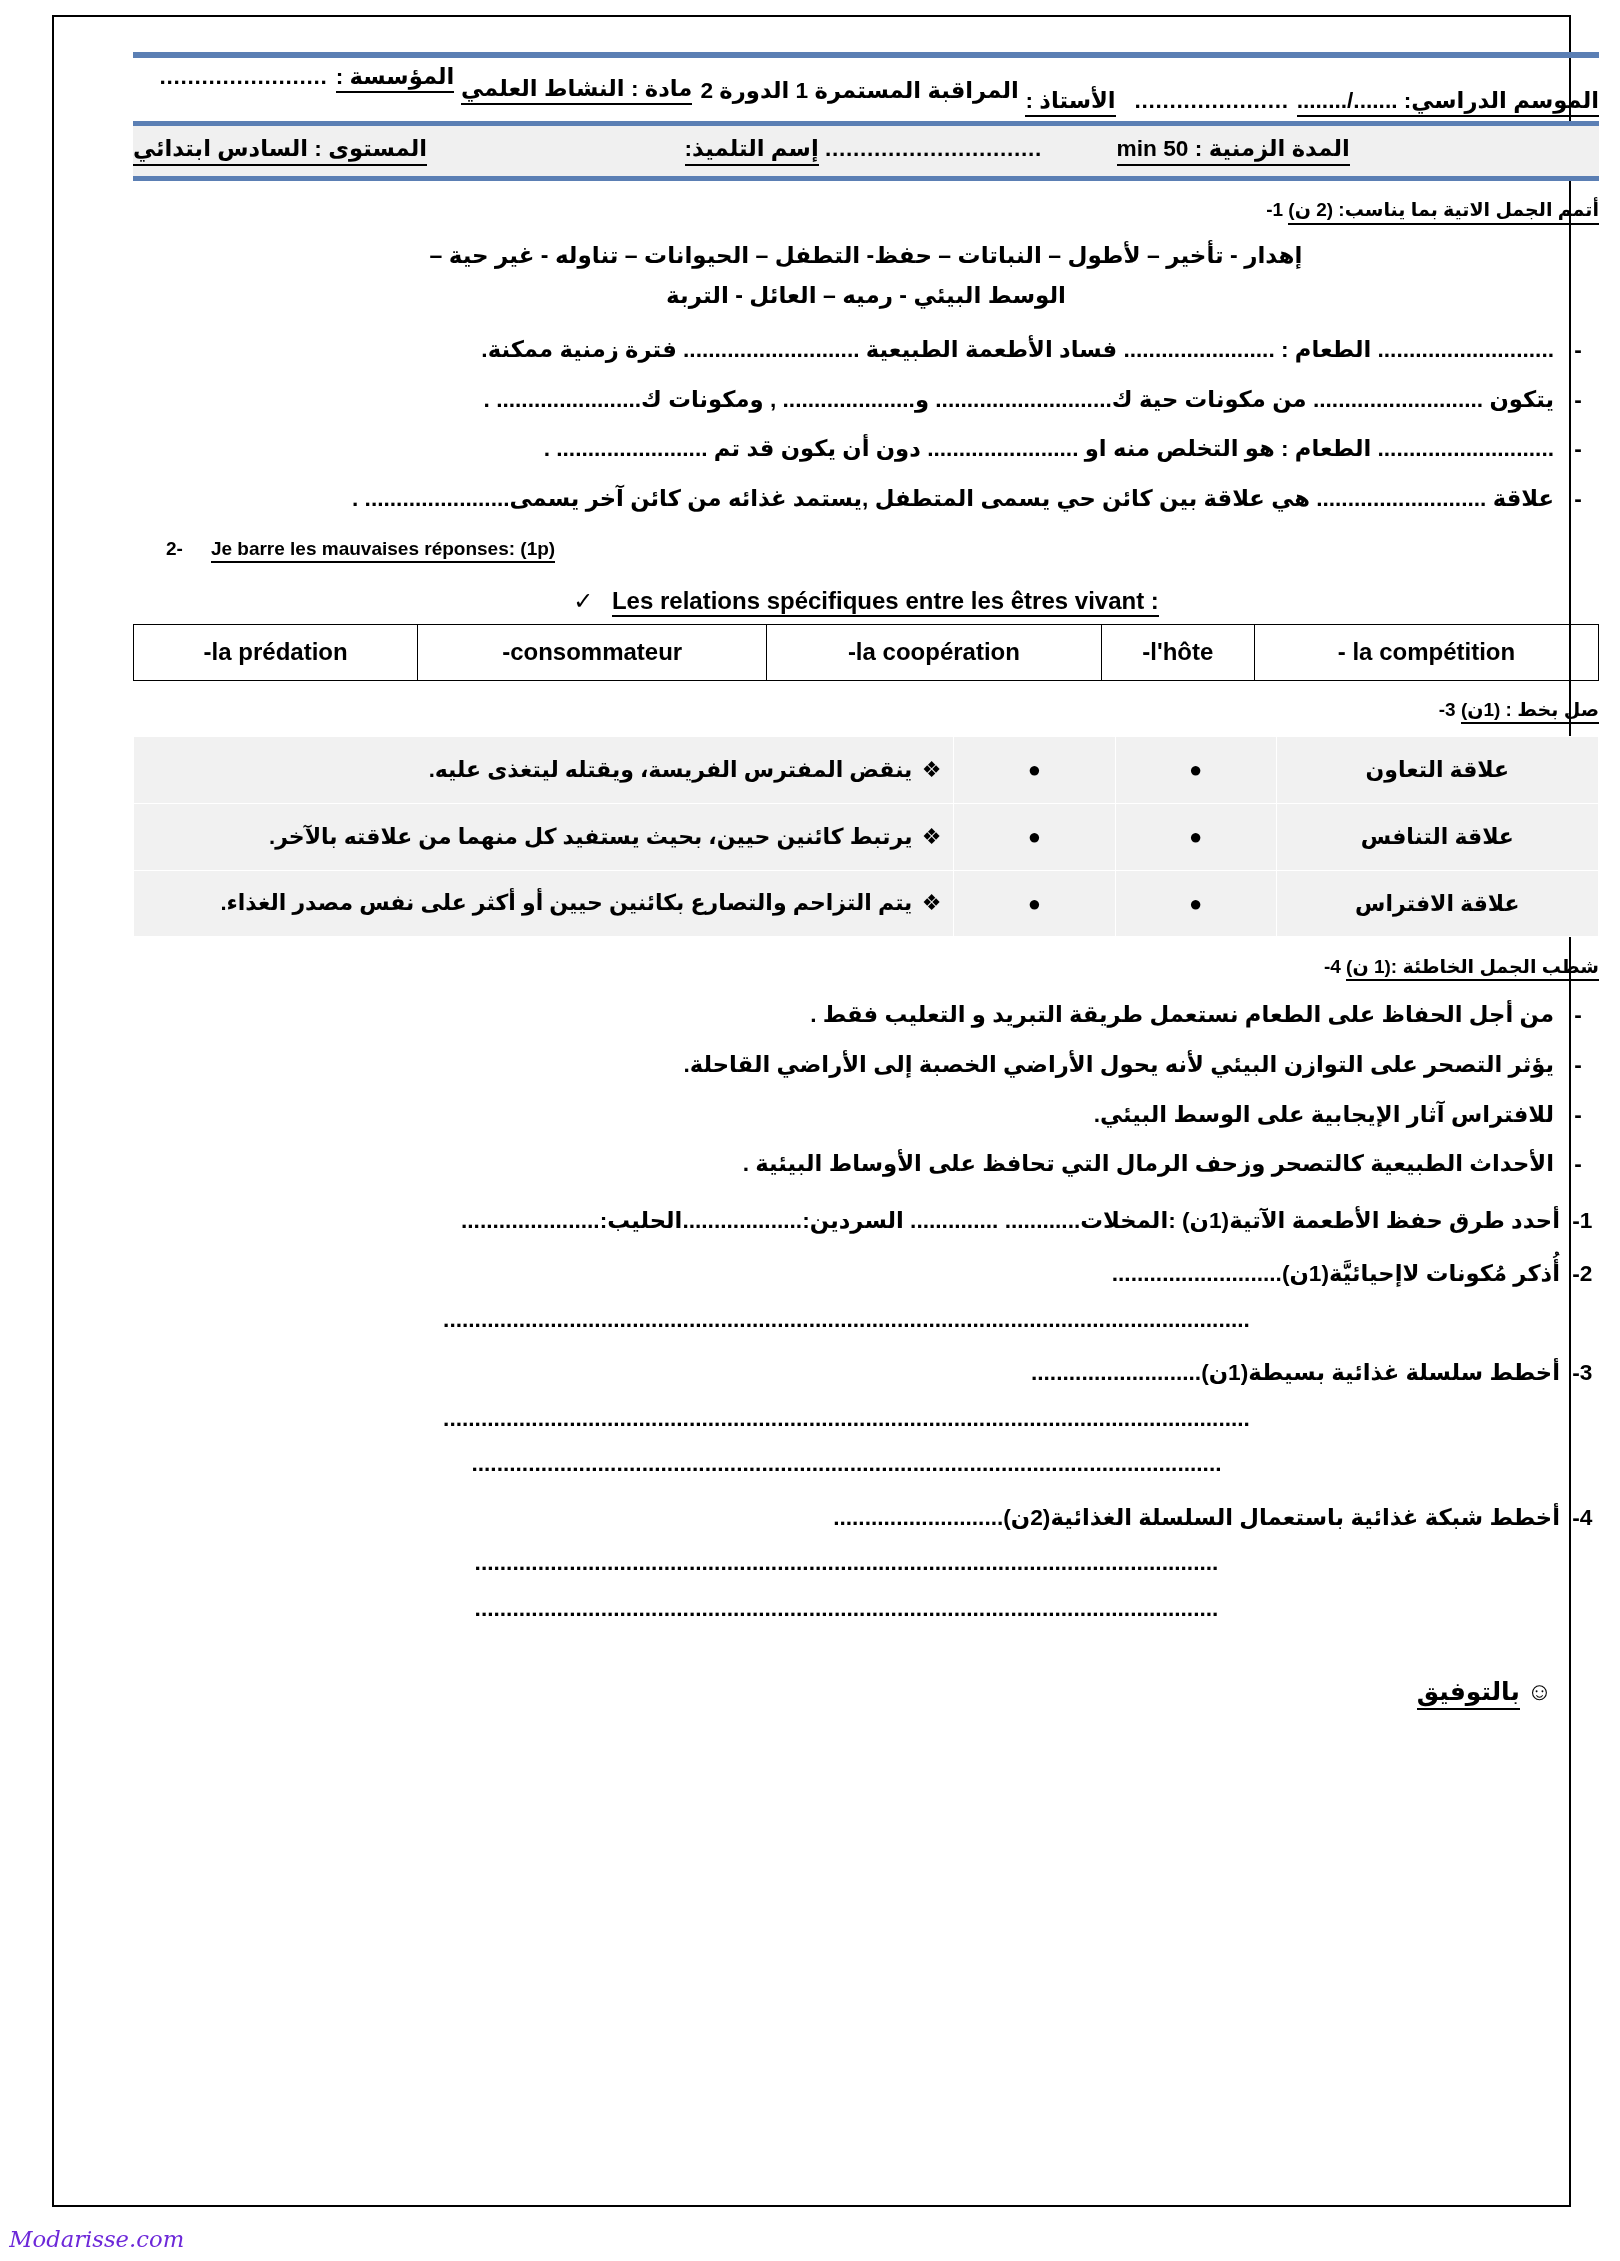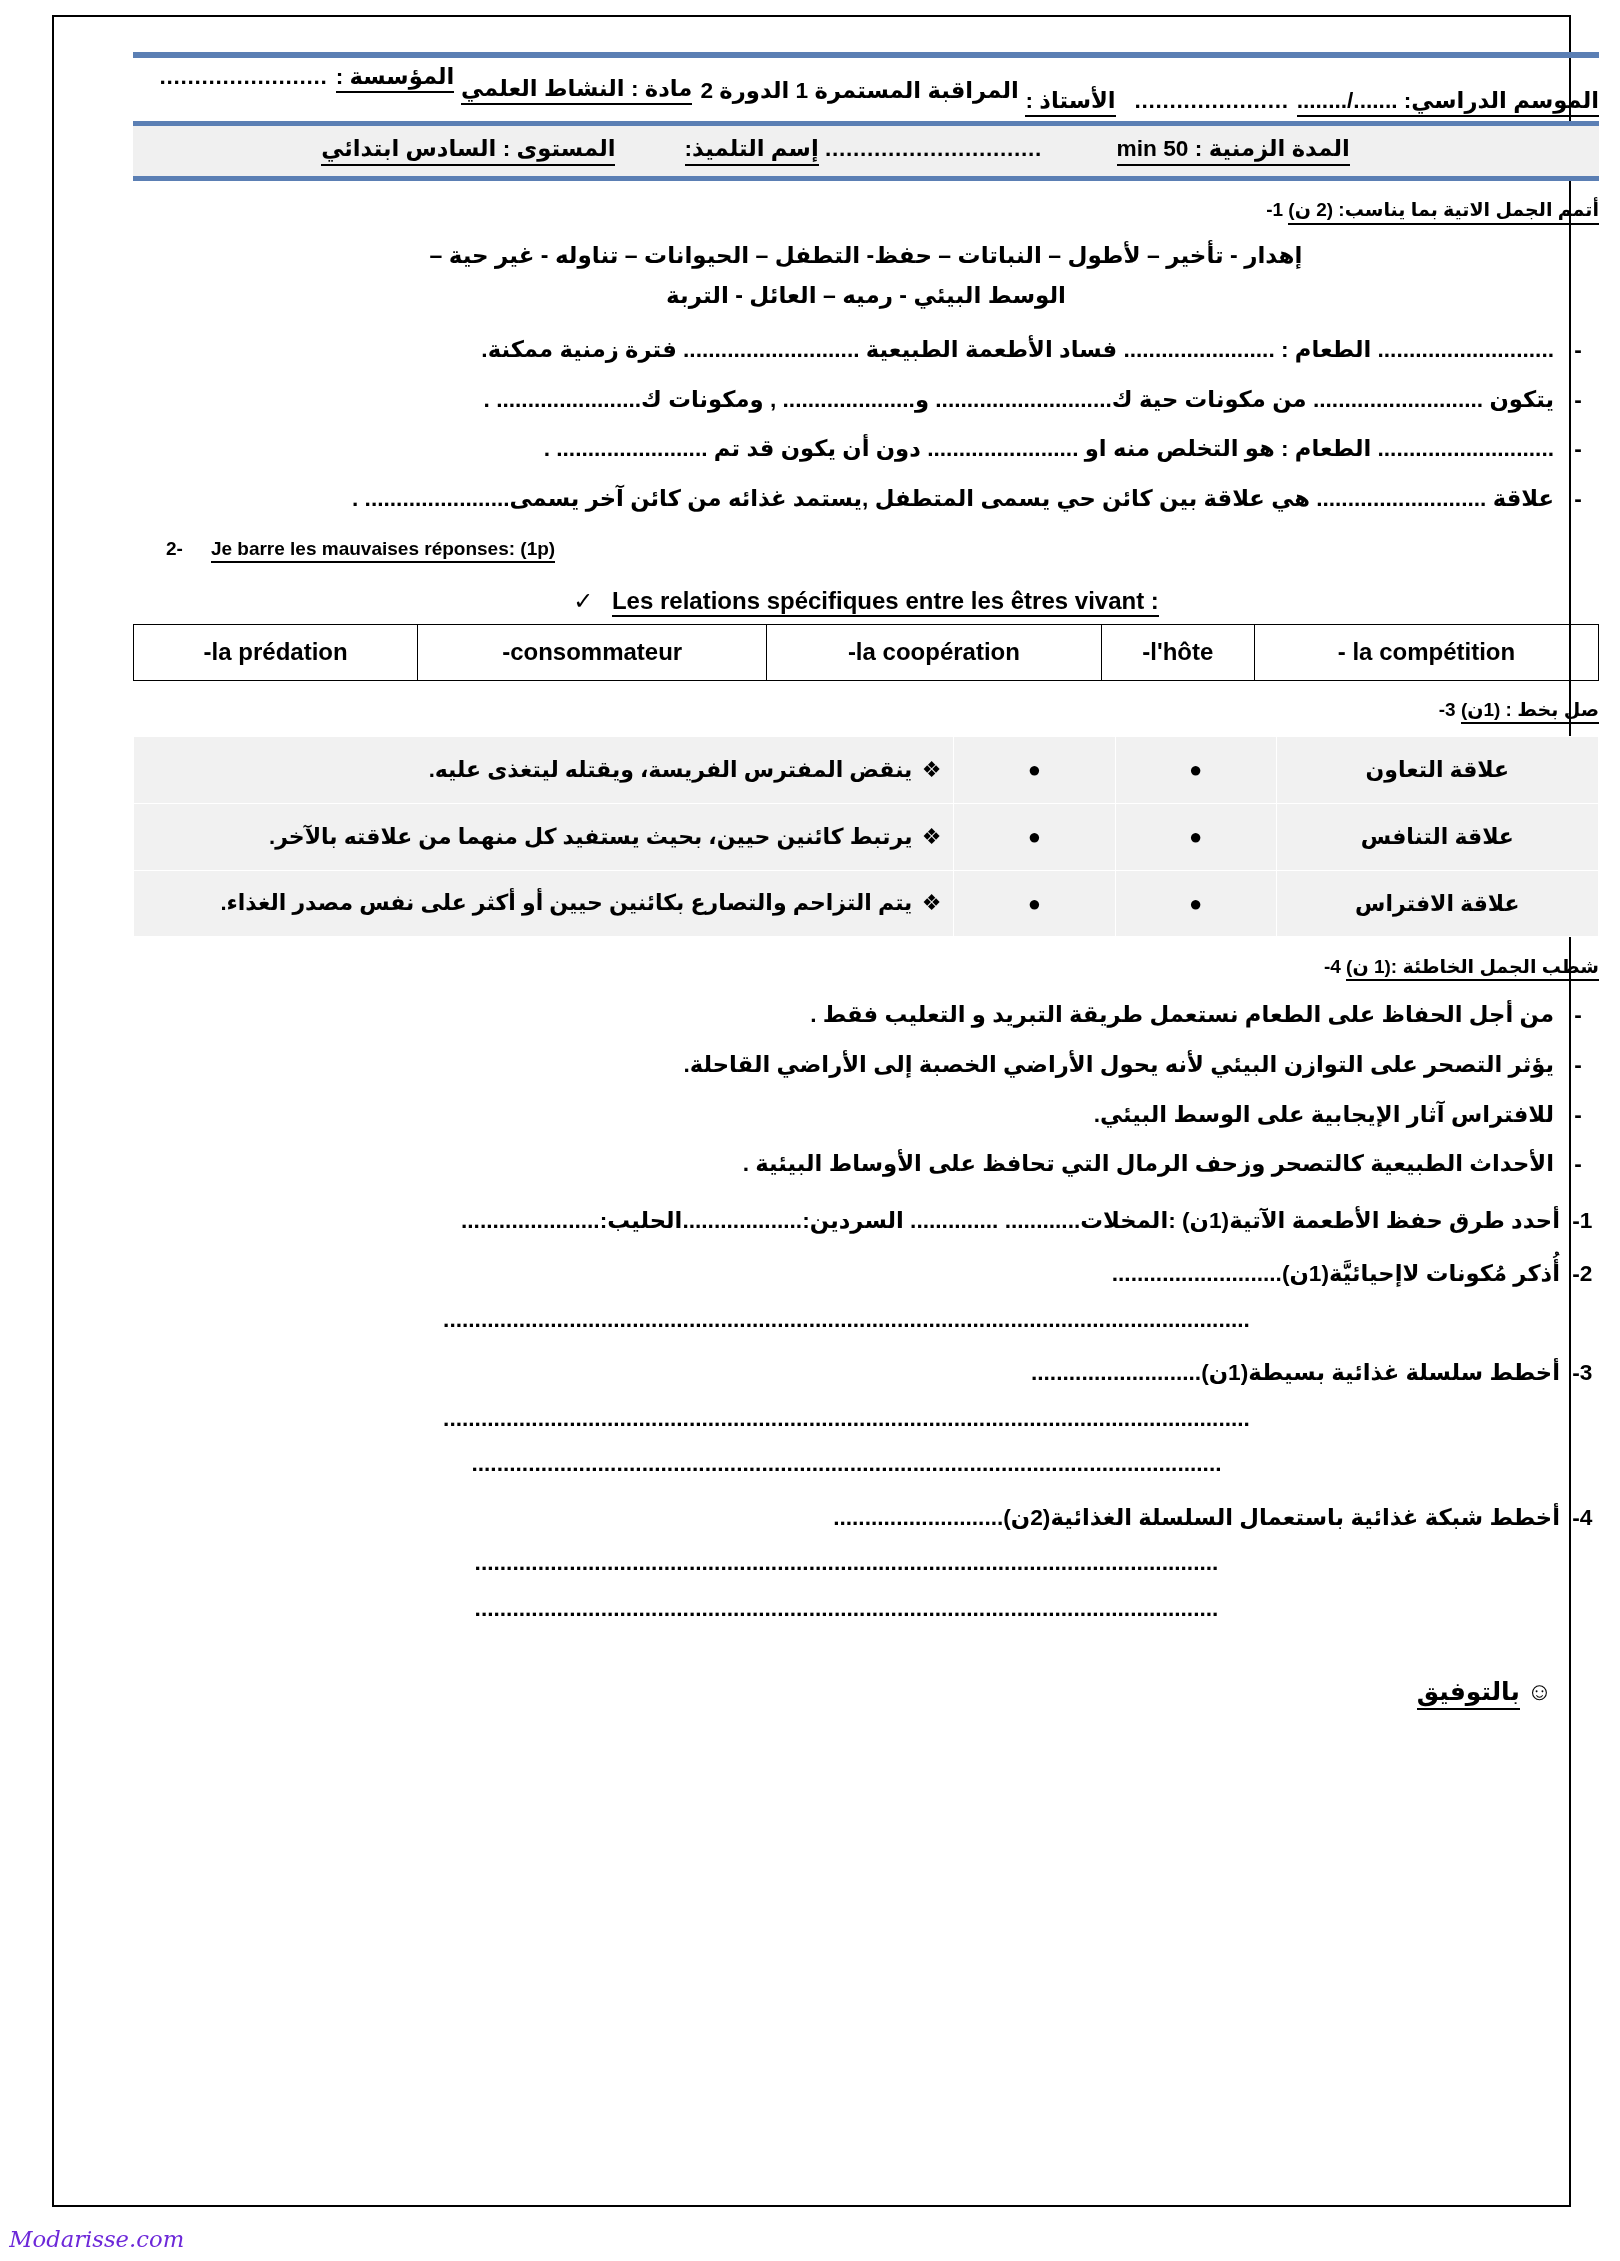--- a/index.html
+++ b/index.html
@@ -44,21 +44,21 @@
   .hdr-line{ font-size:22.7px; font-weight:bold; color:#000; white-space:nowrap; direction:rtl; }
   .u2{ border-bottom:2px double #000; padding-bottom:1.3px; display:inline-block; }
   .dotline{ letter-spacing:0.7px; font-weight:bold; }
 
   .lvl-band{
     background:#f0f0f0;
     display:flex; flex-direction:row; align-items:center;
     width:100%; padding:9.3px 0 10.7px 0;
   }
   .lvl-cell{ flex:1; font-size:22.7px; font-weight:bold; white-space:nowrap; }
-  .lvl-cell.r{ text-align:right; padding-right:6.7px;}
+  .lvl-cell.r{ text-align:left; padding-right:6.7px;}
   .lvl-cell.c{ text-align:center; }
   .lvl-cell.l{ text-align:left; padding-left:12px;}
 
   
   .q-head{
     font-size:19px; font-weight:bold; text-align:right;
     margin:17.3px 0 0 0; direction:rtl;
   }
   .q-head .num{ display:inline-block; }
   .q-head .ttl{ border-bottom:2px double #000; display:inline-block; padding-bottom:1.3px; }

